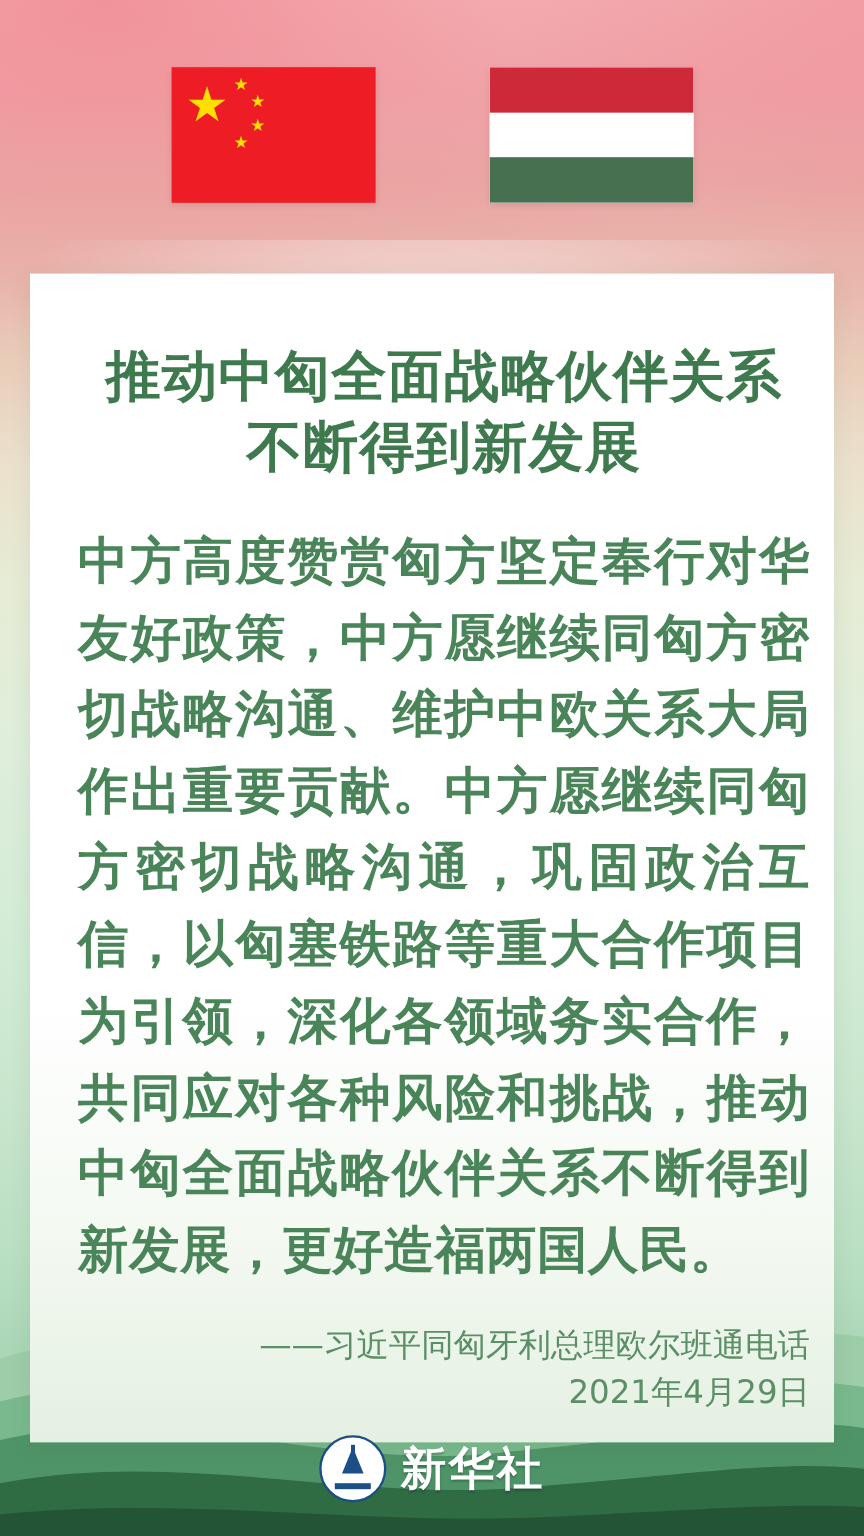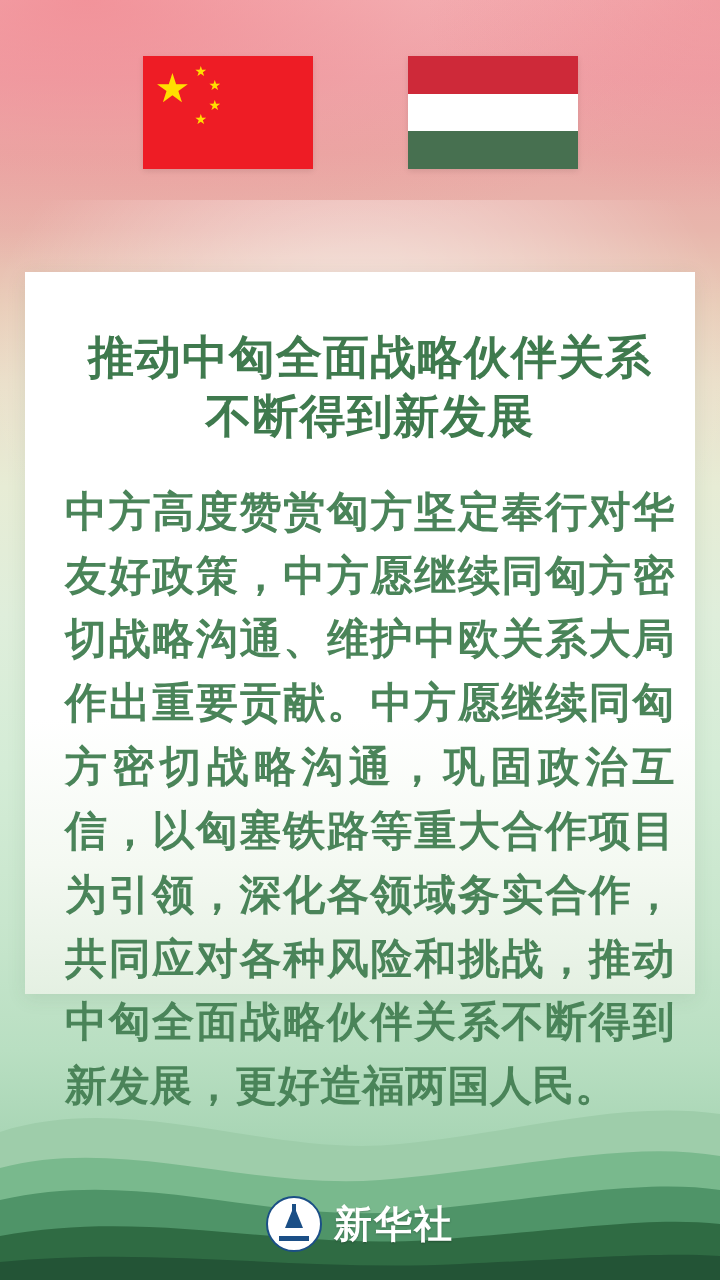--- a/index.html
+++ b/index.html
@@ -95,27 +95,26 @@
   .flag-hu .red { top: 0; background: #ce2939; }
   .flag-hu .white { top: 37.6px; background: #ffffff; }
   .flag-hu .green { top: 75.2px; background: #477050; }
 
   
   .card {
     position: absolute;
     left: 25px;
     top: 228px;
     width: 670px;
-    height: 722px;
+    height: 974px;
     background: linear-gradient(180deg, #ffffff 0%, #ffffff 62%, #f4f9f2 82%, #e4f0e2 100%);
     box-shadow: 0 4px 18px rgba(60,90,60,0.10);
     z-index: 4;
     box-sizing: border-box;
     padding: 56px 20px 0 40px;
-    margin-top: 44px;
   }
   .title {
     color: #3f7a4e;
     font-weight: bold;
     font-size: 46px;
     line-height: 1.28;
     text-align: center;
     letter-spacing: 1px;
     margin: 0 0 34px 0;
     font-family: "DejaVu Sans", sans-serif;
@@ -206,20 +205,24 @@
     <div class="flag flag-hu">
       <div class="band red"></div>
       <div class="band white"></div>
       <div class="band green"></div>
     </div>
   </div>
 
   <div class="card">
     <h1 class="title">推动中匈全面战略伙伴关系不断得到新发展</h1>
     <p class="body-text">中方高度赞赏匈方坚定奉行对华友好政策，中方愿继续同匈方密切战略沟通、维护中欧关系大局作出重要贡献。中方愿继续同匈方密切战略沟通，巩固政治互信，以匈塞铁路等重大合作项目为引领，深化各领域务实合作，共同应对各种风险和挑战，推动中匈全面战略伙伴关系不断得到新发展，更好造福两国人民。</p>
+    <div class="attrib">
+      <span>——习近平同匈牙利总理欧尔班通电话</span>
+      <span class="date">2021年4月29日</span>
+    </div>
   </div>
 
   <svg class="waves" viewBox="0 0 720 240" preserveAspectRatio="none">
     <path d="M0,92 C130,50 270,118 400,104 C520,92 620,60 720,74 L720,240 L0,240 Z" fill="#9ecdaa"></path>
     <path d="M0,128 C120,96 250,150 380,140 C520,128 630,100 720,116 L720,240 L0,240 Z" fill="#79b98d"></path>
     <path d="M0,160 C140,128 260,182 400,172 C540,160 640,138 720,150 L720,240 L0,240 Z" fill="#4f9468"></path>
     <path d="M0,196 C150,168 280,210 430,200 C570,190 650,176 720,184 L720,240 L0,240 Z" fill="#2f6b43"></path>
     <path d="M0,222 C160,206 300,232 460,224 C590,218 660,212 720,216 L720,240 L0,240 Z" fill="#235436"></path>
   </svg>
 

